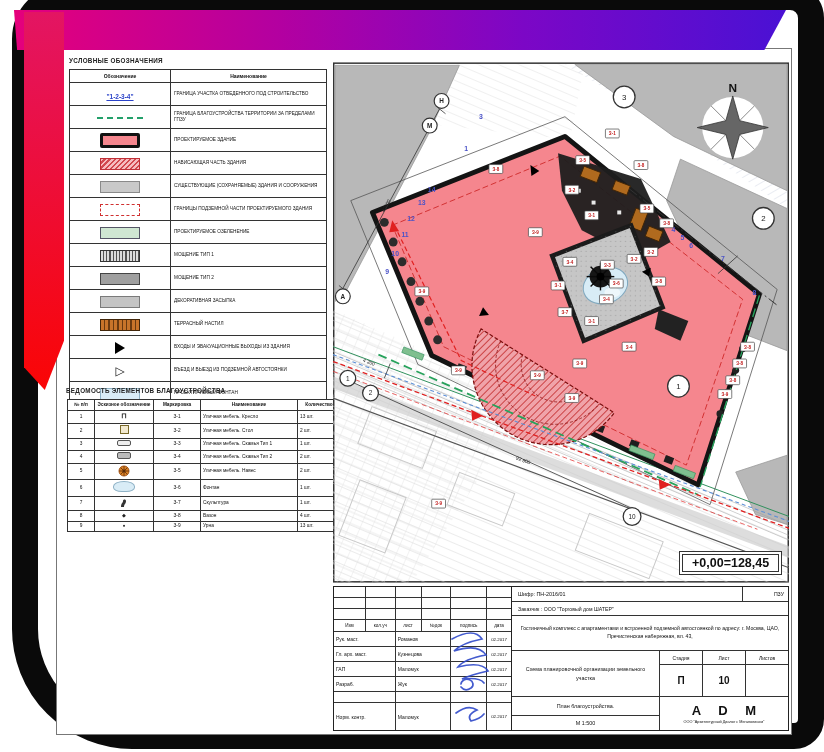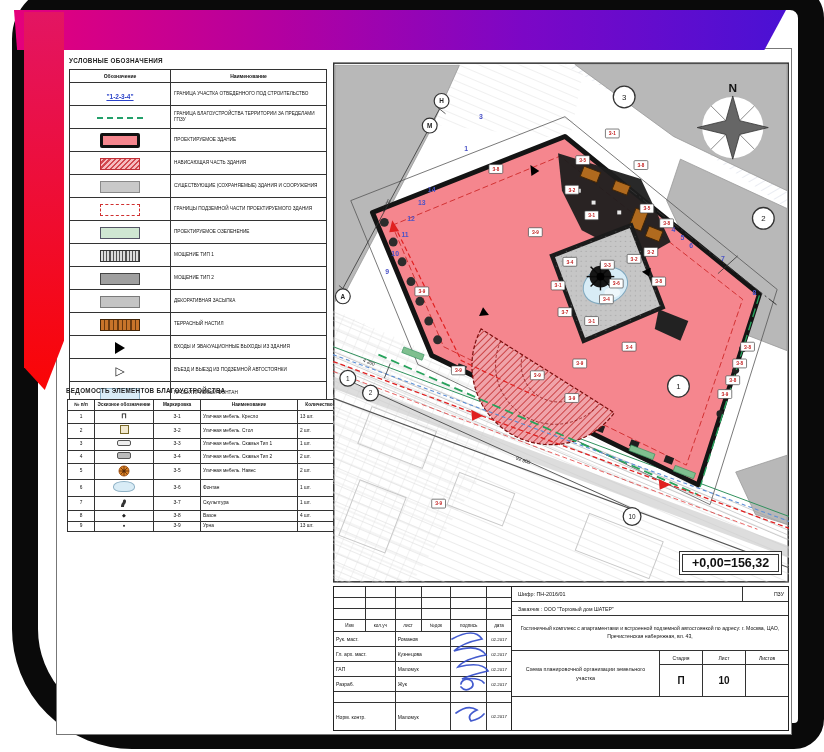--- a/index.html
+++ b/index.html
@@ -614,21 +614,21 @@
             <text x="90" y="233.9" text-anchor="middle" font-size="4.6" font-weight="bold" fill="#c01818">З-9</text>
           </g>
           <g>
             <rect x="100" y="442.5" width="14" height="9" rx="1" fill="#fff" stroke="#444" stroke-width="0.7"></rect>
             <text x="107" y="448.9" text-anchor="middle" font-size="4.6" font-weight="bold" fill="#c01818">З-9</text>
           </g>
         </g>
     </svg>
 
     <div class="elev-box">
-      <div class="elev-in">+0,00=156,32</div>
+      <div class="elev-in">+0,00=128,45</div>
     </div>
 
     <div class="tb">
       <div class="tb-left" id="tb-left">
           <div class="rev-row" style="height: 11px;">
             <div class="rev-cell" style="width: 32px;"></div>
             <div class="rev-cell" style="width: 30px;"></div>
             <div class="rev-cell" style="width: 26px;"></div>
             <div class="rev-cell" style="width: 30px;"></div>
             <div class="rev-cell" style="width: 36px;"></div>
@@ -717,16 +717,26 @@
               <div class="sh">Лист</div>
               <div class="sh">Листов</div>
             </div>
             <div class="stageVals">
               <div class="sv">П</div>
               <div class="sv">10</div>
               <div class="sv"></div>
             </div>
           </div>
         </div>
+        <div class="rowE">
+          <div class="planCell">
+            <div class="planTitle">План благоустройства.</div>
+            <div class="planScale">М 1:500</div>
+          </div>
+          <div class="logoCell">
+            <div class="logo">A D M</div>
+            <div class="company">ООО "Архитектурный Диалог с Мегаполисом"</div>
+          </div>
+        </div>
       </div>
     </div>
   </div>
 </div>
 
 </body></html>

